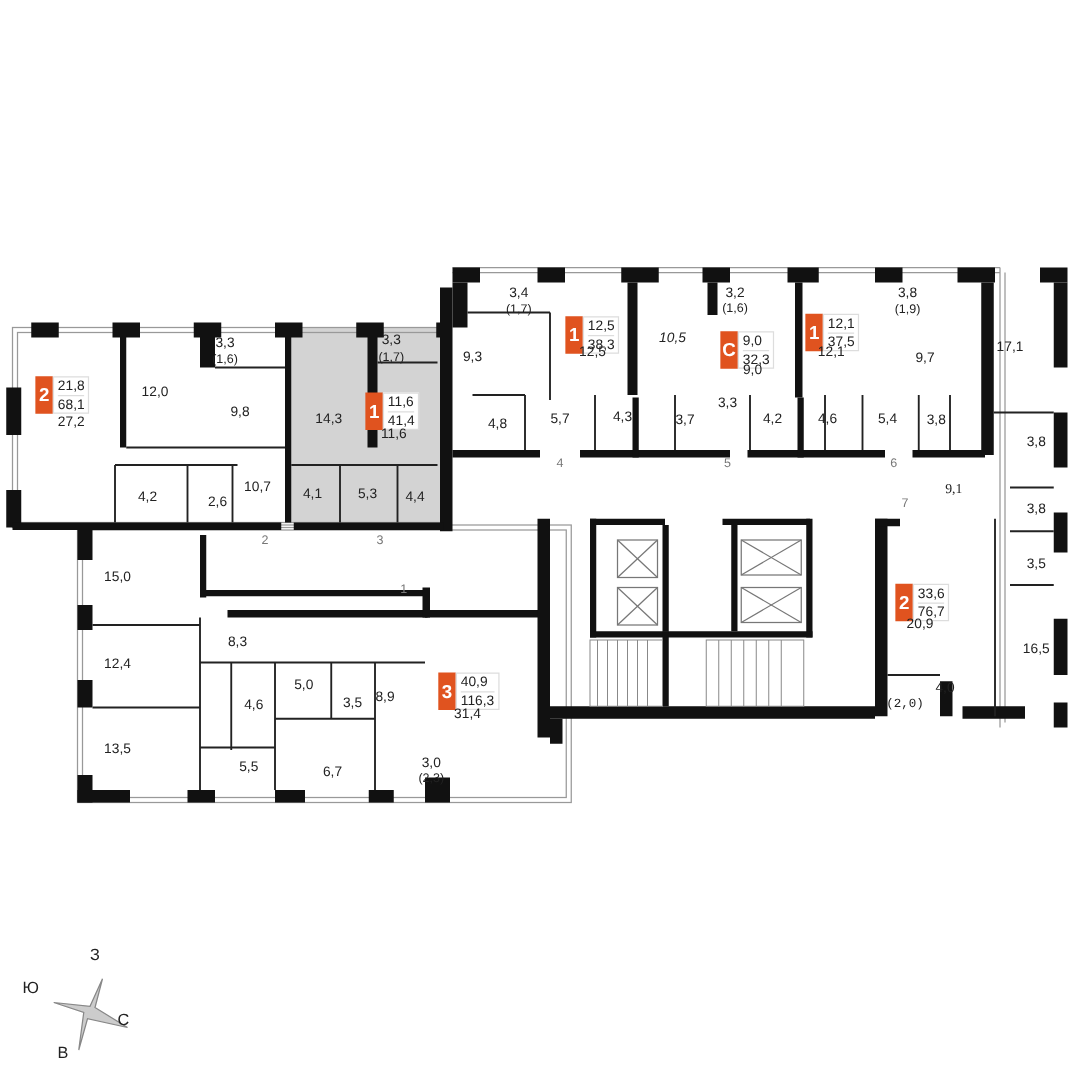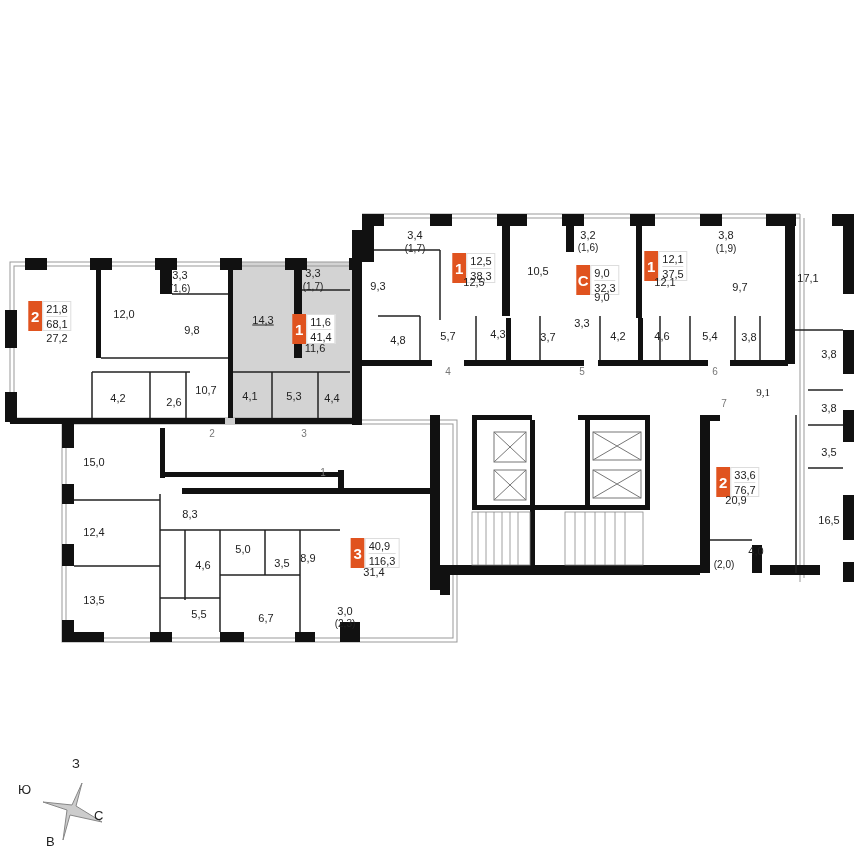--- a/index.html
+++ b/index.html
@@ -240,35 +240,35 @@
 
 <div id="room-labels">
     <span class="lbl" style="left: 57px; top: 338px;">27,2</span>
     <span class="lbl" style="left: 124px; top: 314px;">12,0</span>
     <span class="lbl" style="left: 180px; top: 275px;">3,3</span>
     <span class="lbl sm" style="left: 180px; top: 288px;">(1,6)</span>
     <span class="lbl" style="left: 192px; top: 330px;">9,8</span>
     <span class="lbl" style="left: 206px; top: 390px;">10,7</span>
     <span class="lbl" style="left: 118px; top: 398px;">4,2</span>
     <span class="lbl" style="left: 174px; top: 402px;">2,6</span>
-    <span class="lbl" style="left: 263px; top: 320px; text-decoration: underline;">14,3</span>
+    <span class="lbl" style="left: 263px; top: 336px;">14,3</span>
     <span class="lbl" style="left: 313px; top: 273px;">3,3</span>
     <span class="lbl sm" style="left: 313px; top: 286px;">(1,7)</span>
     <span class="lbl" style="left: 315px; top: 348px;">11,6</span>
     <span class="lbl" style="left: 250px; top: 396px;">4,1</span>
     <span class="lbl" style="left: 294px; top: 396px;">5,3</span>
     <span class="lbl" style="left: 332px; top: 398px;">4,4</span>
     <span class="lbl" style="left: 415px; top: 235px;">3,4</span>
     <span class="lbl sm" style="left: 415px; top: 248px;">(1,7)</span>
     <span class="lbl" style="left: 378px; top: 286px;">9,3</span>
     <span class="lbl" style="left: 474px; top: 282px;">12,5</span>
     <span class="lbl" style="left: 398px; top: 340px;">4,8</span>
     <span class="lbl" style="left: 448px; top: 336px;">5,7</span>
     <span class="lbl" style="left: 498px; top: 334px;">4,3</span>
-    <span class="lbl" style="left: 538px; top: 271px;">10,5</span>
+    <span class="lbl" style="left: 538px; top: 271px; font-style: italic;">10,5</span>
     <span class="lbl" style="left: 588px; top: 235px;">3,2</span>
     <span class="lbl sm" style="left: 588px; top: 247px;">(1,6)</span>
     <span class="lbl" style="left: 602px; top: 297px;">9,0</span>
     <span class="lbl" style="left: 582px; top: 323px;">3,3</span>
     <span class="lbl" style="left: 548px; top: 337px;">3,7</span>
     <span class="lbl" style="left: 618px; top: 336px;">4,2</span>
     <span class="lbl" style="left: 726px; top: 235px;">3,8</span>
     <span class="lbl sm" style="left: 726px; top: 248px;">(1,9)</span>
     <span class="lbl" style="left: 665px; top: 282px;">12,1</span>
     <span class="lbl" style="left: 740px; top: 287px;">9,7</span>
@@ -276,21 +276,21 @@
     <span class="lbl" style="left: 710px; top: 336px;">5,4</span>
     <span class="lbl" style="left: 749px; top: 337px;">3,8</span>
     <span class="lbl" style="left: 808px; top: 278px;">17,1</span>
     <span class="lbl" style="left: 829px; top: 354px;">3,8</span>
     <span class="lbl" style="left: 763px; top: 392px; font-family: Liberation Serif, serif;">9,1</span>
     <span class="lbl" style="left: 829px; top: 408px;">3,8</span>
     <span class="lbl" style="left: 829px; top: 452px;">3,5</span>
     <span class="lbl" style="left: 736px; top: 500px;">20,9</span>
     <span class="lbl" style="left: 829px; top: 520px;">16,5</span>
     <span class="lbl" style="left: 724px; top: 551px; margin-left: 32px;">4,0</span>
-    <span class="lbl sm" style="left: 724px; top: 564px;">(2,0)</span>
+    <span class="lbl sm" style="left: 724px; top: 564px; font-family: Liberation Mono, monospace;">(2,0)</span>
     <span class="lbl" style="left: 94px; top: 462px;">15,0</span>
     <span class="lbl" style="left: 190px; top: 514px;">8,3</span>
     <span class="lbl" style="left: 94px; top: 532px;">12,4</span>
     <span class="lbl" style="left: 243px; top: 549px;">5,0</span>
     <span class="lbl" style="left: 203px; top: 565px;">4,6</span>
     <span class="lbl" style="left: 282px; top: 563px;">3,5</span>
     <span class="lbl" style="left: 94px; top: 600px;">13,5</span>
     <span class="lbl" style="left: 199px; top: 614px;">5,5</span>
     <span class="lbl" style="left: 266px; top: 618px;">6,7</span>
     <span class="lbl" style="left: 308px; top: 515px; margin-top: 43px;">8,9</span>

